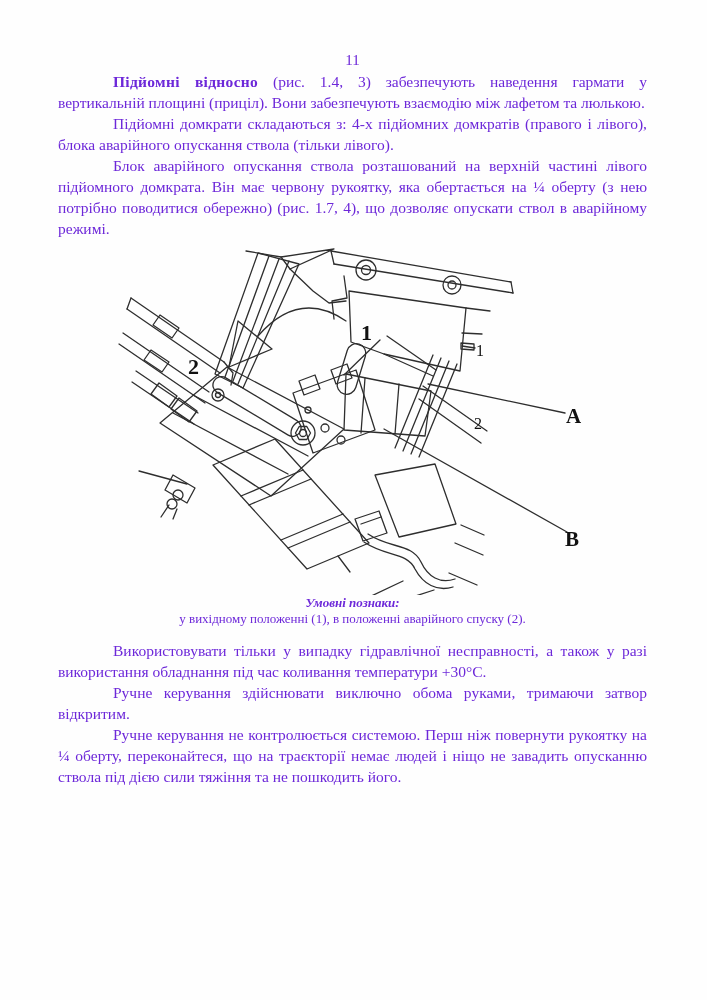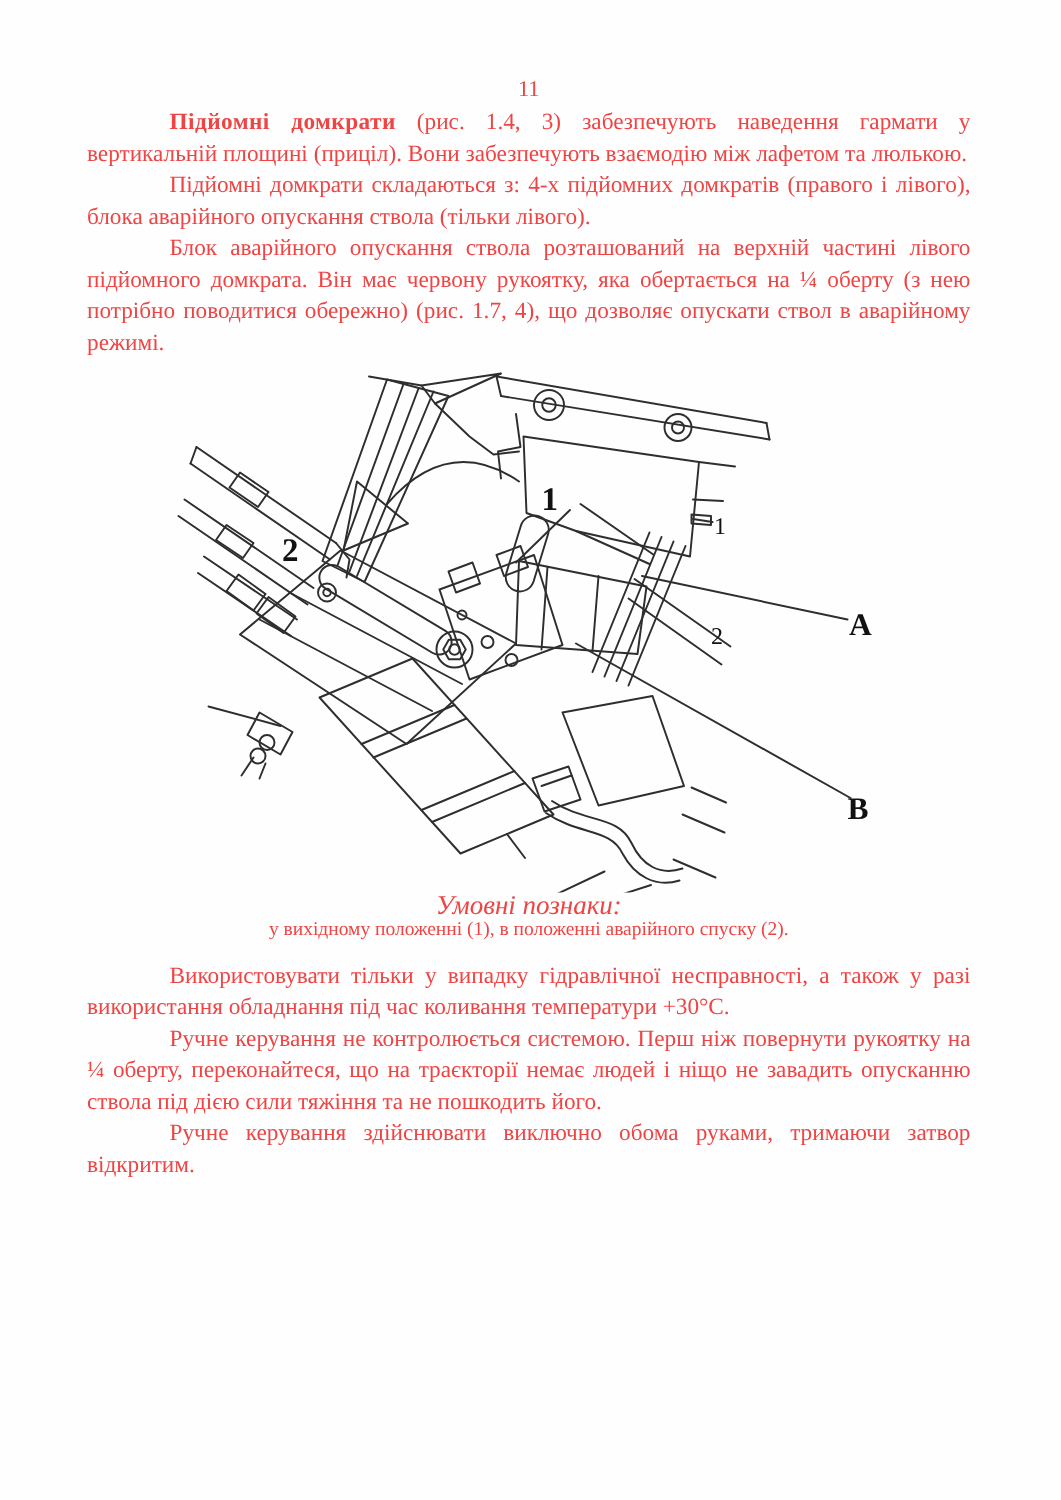--- a/index.html
+++ b/index.html
@@ -4,48 +4,48 @@
 <style>
   html,body{margin:0;padding:0;background:#ffffff;}
   .page{
     position:relative;
     width:707px;height:1000px;
     box-sizing:border-box;
     background:#fefefe;
     padding:50px 60px 0 58px;
     font-family:"Liberation Serif","DejaVu Serif",serif;
     font-size:15.5px;line-height:21px;
-    color:#ef4444;
+    color:#6d28d9;
     overflow:hidden;
   }
   .page-number{text-align:center;font-size:15px;margin:0 0 0 0;}
   .para{margin:0;text-indent:55px;text-align:justify;}
   .para.after-fig{margin-top:13px;}
   .lead{font-weight:bold;letter-spacing:0.3px;}
   .figure{width:500px;margin:4px auto 0;text-align:center;}
   .figure svg{display:block;}
-  .legend-title{font-style:italic;font-size:18px;line-height:16px;}
+  .legend-title{font-style:italic;font-size:13px;line-height:16px;font-weight:bold;}
   .legend-line{font-size:13px;line-height:15.5px;}
   .fig-caption{font-size:16px;line-height:22px;}
   .fig-caption b{letter-spacing:0.2px;}
   
   svg .ln, svg path, svg line, svg circle, svg rect, svg polygon{
     stroke:#2e2e2e;fill:none;stroke-width:1.3;stroke-linejoin:round;stroke-linecap:round;
   }
   svg text{font-family:"Liberation Serif","DejaVu Serif",serif;fill:#111;stroke:none;}
   svg text.bold{font-weight:bold;}
 </style>
 </head>
 <body>
 
 <div class="page">
 
   <div class="page-number">11</div>
 
-  <p class="para"><span class="lead">Підйомні домкрати</span><span> (рис. 1.4, 3) забезпечують наведення гармати у вертикальній площині (приціл). Вони забезпечують взаємодію між лафетом та люлькою.</span></p>
+  <p class="para"><span class="lead">Підйомні відносно</span><span> (рис. 1.4, 3) забезпечують наведення гармати у вертикальній площині (приціл). Вони забезпечують взаємодію між лафетом та люлькою.</span></p>
 
   <p class="para">Підйомні домкрати складаються з: 4-х підйомних домкратів (правого і лівого), блока аварійного опускання ствола (тільки лівого).</p>
 
   <p class="para">Блок аварійного опускання ствола розташований на верхній частині лівого підйомного домкрата. Він має червону рукоятку, яка обертається на ¼ оберту (з нею потрібно поводитися обережно) (рис. 1.7, 4), що дозволяє опускати ствол в аварійному режимі.</p>
 
   <div class="figure">
     <svg width="500" height="352" viewBox="0 0 500 352" aria-label="technical drawing">
 
       <g>
         <path d="M28,55 L121,119"></path>
@@ -175,16 +175,16 @@
         <text x="463" y="180" font-size="21" class="bold">A</text>
         <text x="462" y="303" font-size="21" class="bold">B</text>
       </g>
     </svg>
 
     <div class="legend-title">Умовні познаки:</div>
     <div class="legend-line">у вихідному положенні (1), в положенні аварійного спуску (2).</div>
   </div>
 
   <p class="para after-fig">Використовувати тільки у випадку гідравлічної несправності, а також у разі використання обладнання під час коливання температури +30°С.</p>
+  <p class="para">Ручне керування здійснювати виключно обома руками, тримаючи затвор відкритим.</p>
   <p class="para">Ручне керування не контролюється системою. Перш ніж повернути рукоятку на ¼ оберту, переконайтеся, що на траєкторії немає людей і ніщо не завадить опусканню ствола під дією сили тяжіння та не пошкодить його.</p>
-  <p class="para">Ручне керування здійснювати виключно обома руками, тримаючи затвор відкритим.</p>
 
 </div>
 
 </body></html>

